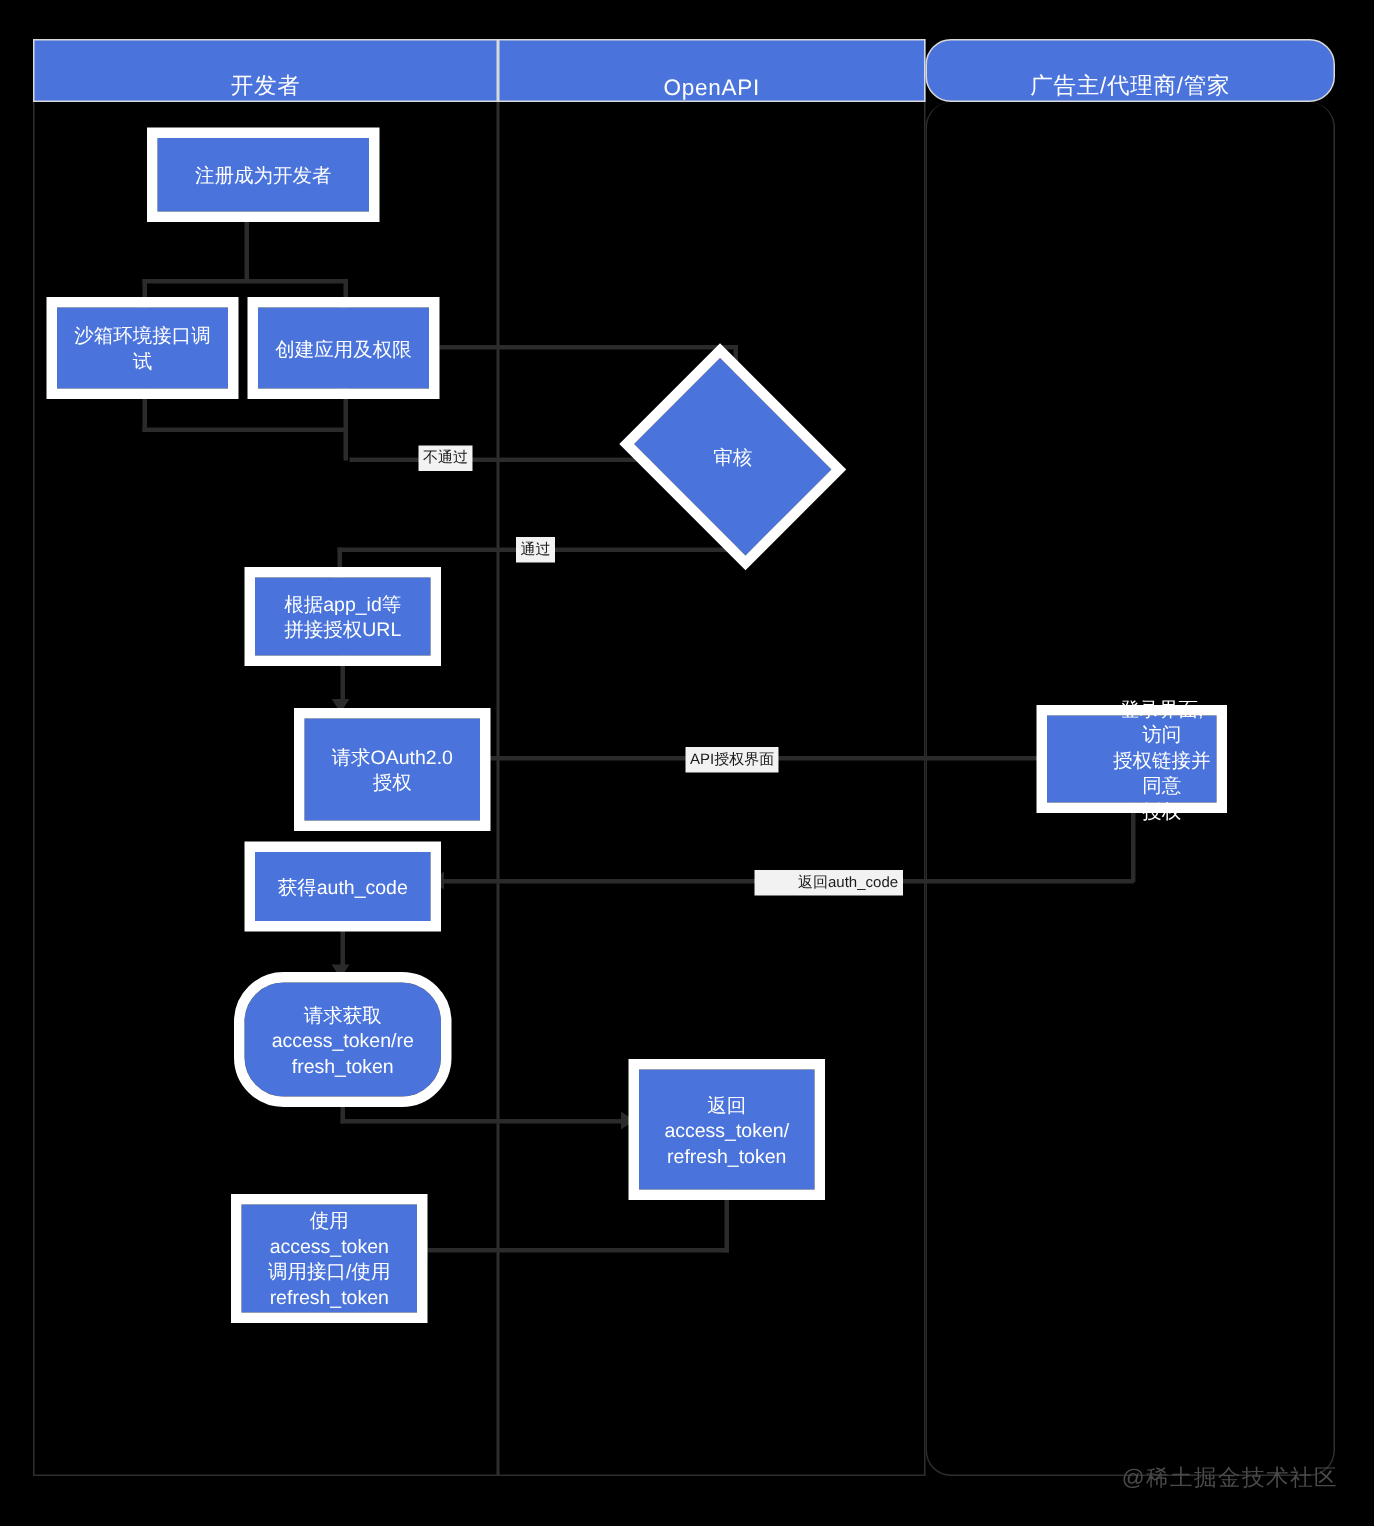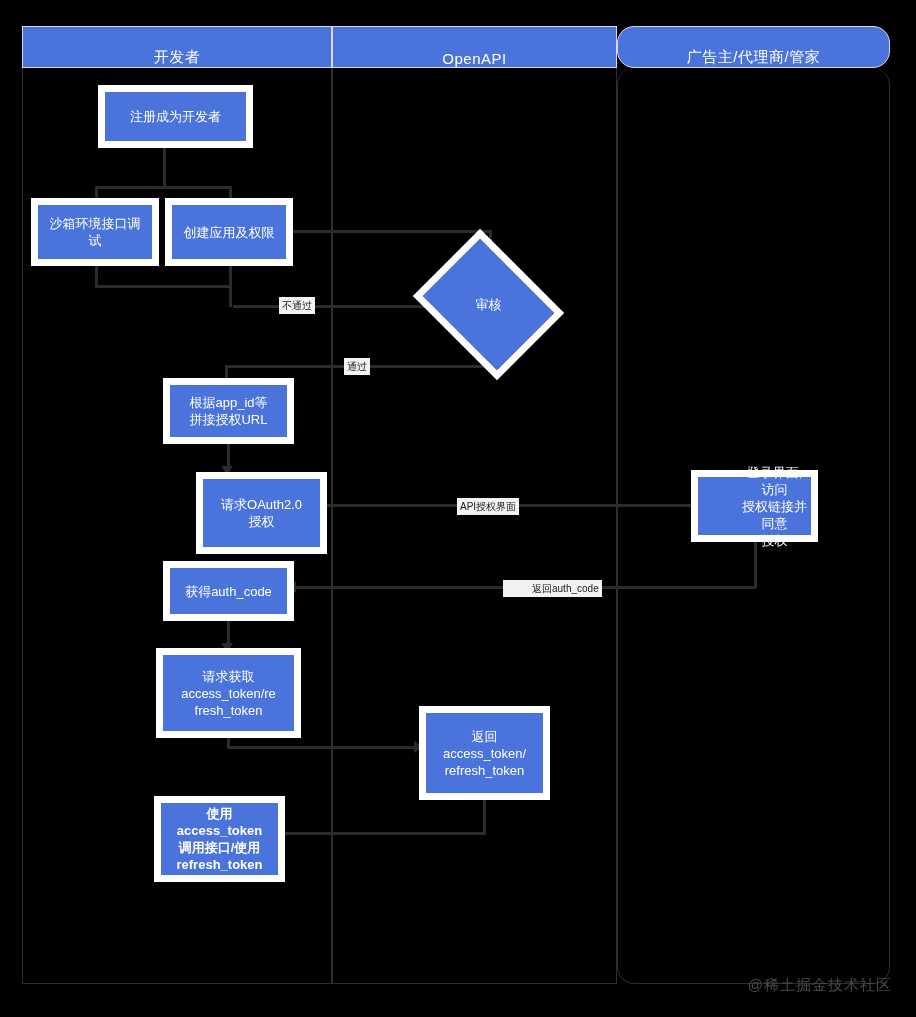--- a/index.html
+++ b/index.html
@@ -173,29 +173,29 @@
       <span>授权</span>
     </div>
   </div>
 
   <div class="node" style="left:170px;top:568px;width:117px;height:46px;">
     <div>
         <span>获得auth_code</span>
       </div>
   </div>
 
-  <div class="node" style="left:163px;top:655px;width:131px;height:76px;">
+  <div class="node" style="left:163px;top:655px;width:131px;height:76px;border-radius:26px;">
     <div>
       <span>请求获取</span>
       <span>access_token/re</span>
       <span>fresh_token</span>
     </div>
   </div>
 
-  <div class="node" style="left:161px;top:803px;width:117px;height:72px;font-weight:bold;">
+  <div class="node" style="left:161px;top:803px;width:117px;height:72px;">
     <div>
       <span>使用</span>
       <span>access_token</span>
       <span>调用接口/使用</span>
       <span>refresh_token</span>
     </div>
   </div>
 
   <div class="node" style="left:426px;top:713px;width:117px;height:80px;">
     <div>

